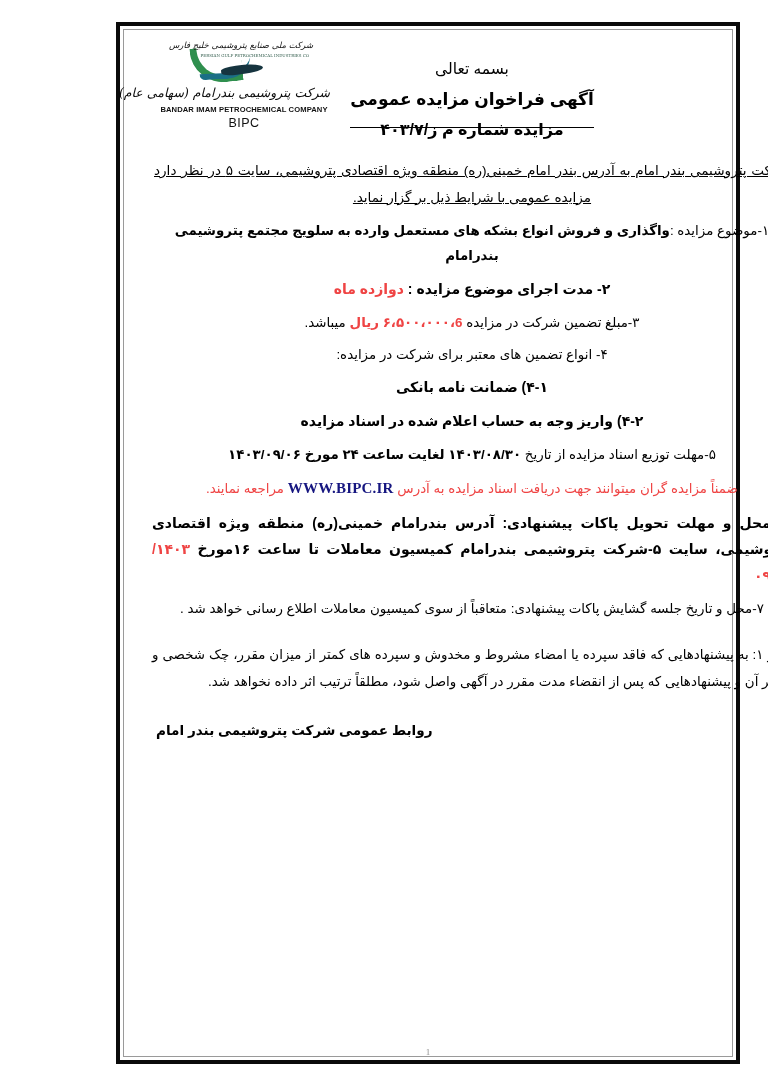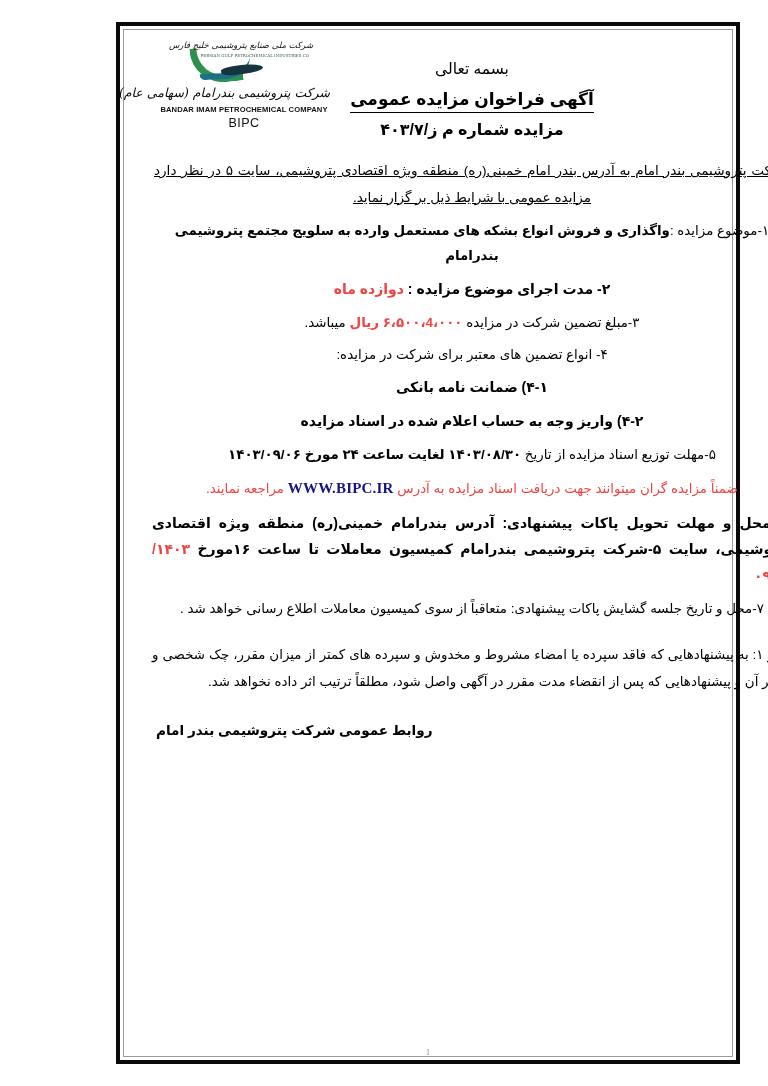--- a/index.html
+++ b/index.html
@@ -164,21 +164,21 @@
     letter-spacing: 0.2px;
     margin-bottom: 11px;
   }
   .t-main {
     font-size: 17px;
     font-weight: bold;
     margin-bottom: 10px;
   }
   .t-main span {
     border-bottom: 1.6px solid #000;
-    padding-bottom: 3px;
+    padding-bottom: 18px;
     text-align: center;
   }
   .t-number {
     font-size: 16px;
     font-weight: bold;
     margin-bottom: 4px;
   }
 
   
   .intro {
@@ -280,21 +280,21 @@
 
     <div class="line center">
       <span>۱-موضوع مزایده :</span><span class="b">واگذاری و  فروش انواع بشکه های مستعمل وارده به سلویج مجتمع پتروشیمی بندرامام</span>
     </div>
 
     <div class="line bold center">
       <span>۲- مدت اجرای موضوع مزایده : </span><span class="blue">دوازده ماه</span>
     </div>
 
     <div class="line center">
-      <span>۳-مبلغ تضمین شرکت در مزایده </span><span class="blue b">۶،۵۰۰،4،۰۰۰ ریال</span><span> میباشد.</span>
+      <span>۳-مبلغ تضمین شرکت در مزایده </span><span class="blue b">۶،۵۰۰،۰۰۰،6 ریال</span><span> میباشد.</span>
     </div>
 
     <div class="line center">۴- انواع تضمین های معتبر برای شرکت در مزایده:</div>
     <div class="line bold center">۴-۱) ضمانت نامه بانکی</div>
     <div class="line bold center">۴-۲) واریز وجه به حساب اعلام شده در اسناد مزایده</div>
 
     <div class="line center">
       <span>۵-مهلت توزیع اسناد مزایده از تاریخ </span><span class="b">۱۴۰۳/۰۸/۳۰</span><span class="b"> لغایت ساعت ۲۴ مورخ </span><span class="b">۱۴۰۳/۰۹/۰۶</span>
     </div>
 

